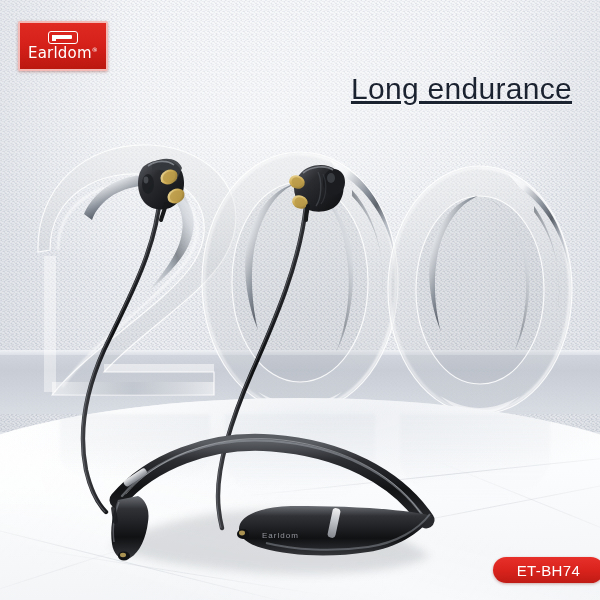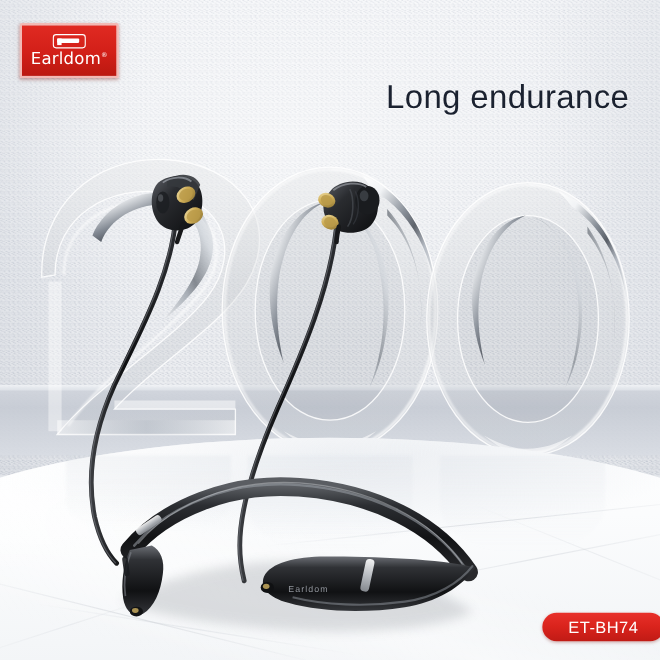--- a/index.html
+++ b/index.html
@@ -79,20 +79,21 @@
 
   
   .num-wrap{position:absolute;left:0;top:0;width:600px;height:600px;}
 
   
   .headline{
     position:absolute;right:28px;top:72px;
     font-size:30px;font-weight:400;letter-spacing:.3px;
     color:#1b2230;white-space:nowrap;
     text-shadow:0 1px 1px rgba(255,255,255,.7);
+    text-decoration:underline;
   }
   .subline{
     position:absolute;right:28px;top:118px;
     font-size:17.5px;font-weight:400;letter-spacing:-.1px;
     color:#222a38;white-space:nowrap;
     text-shadow:0 1px 1px rgba(255,255,255,.65);
   }
 
   
   .logo{

